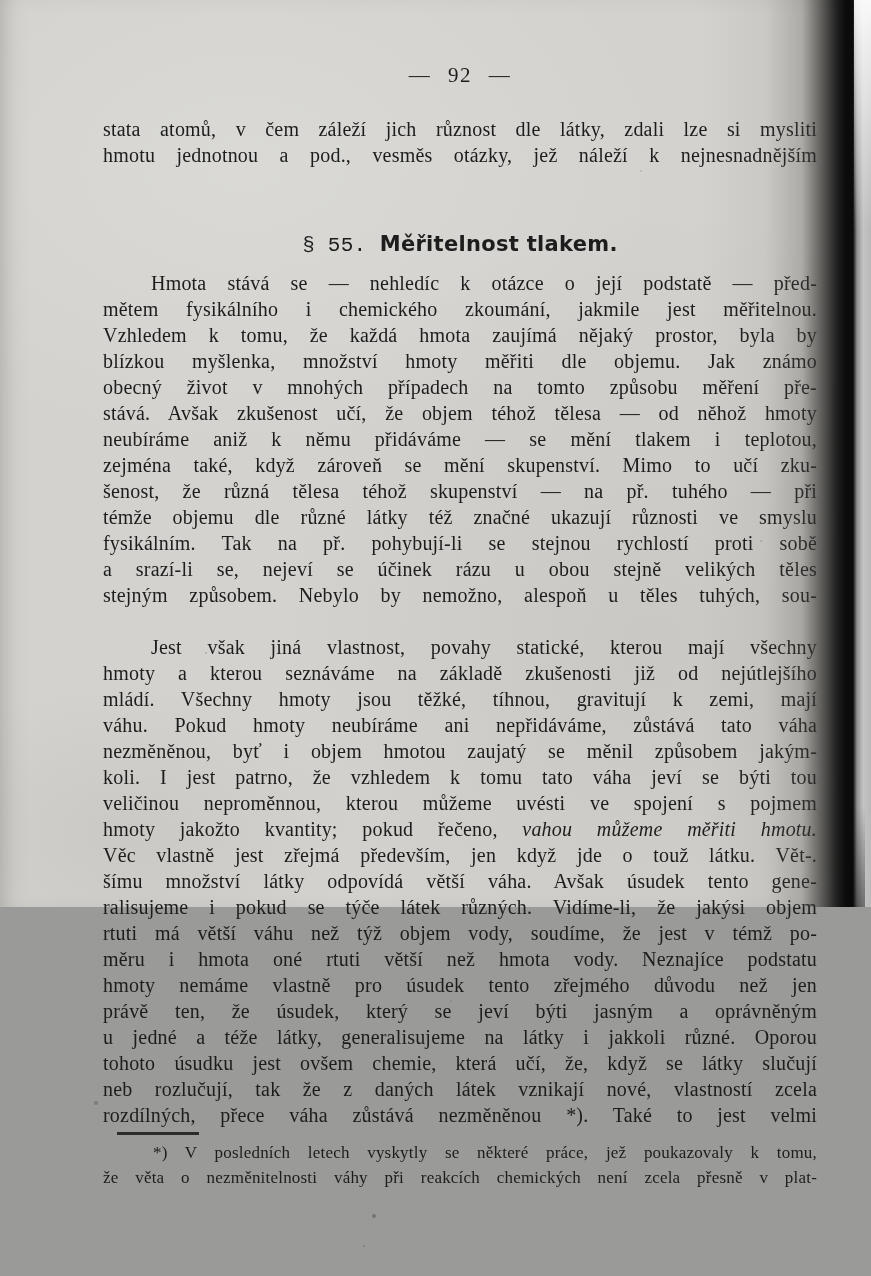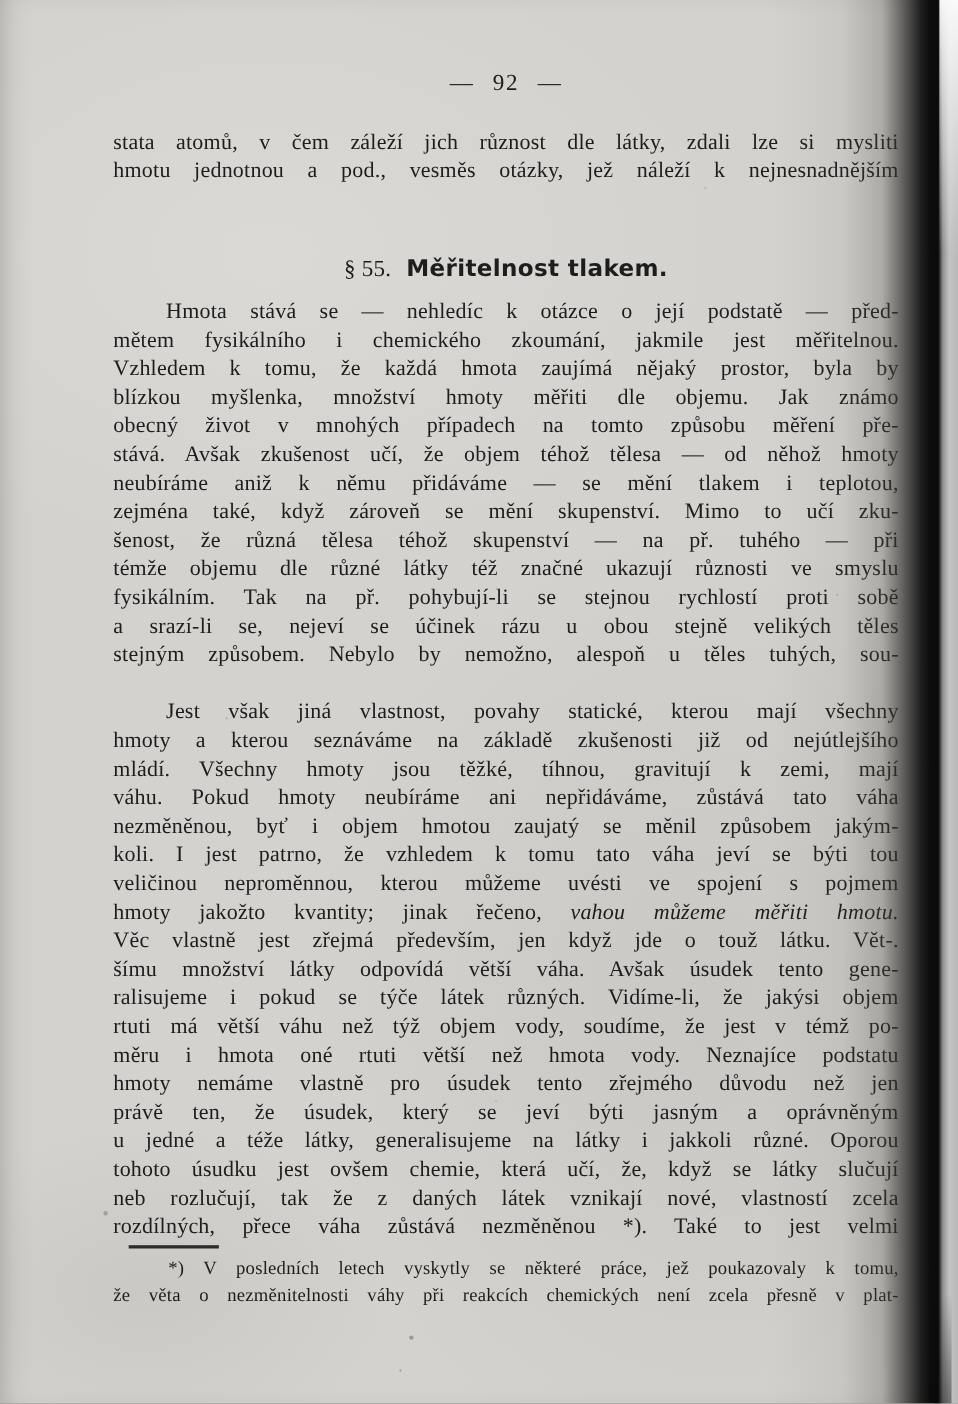--- a/index.html
+++ b/index.html
@@ -4,21 +4,21 @@
 <style>
   html,body{
     margin:0;padding:0;
     width:871px;height:1276px;
     overflow:hidden;
     background:#9a9a98;
     font-family:"Liberation Serif","DejaVu Serif",serif;
   }
   .scan{
     position:relative;
-    width:871px;height:1276px;
+    width:871px;height:907px;
     background:var(--paper,#d3d2ce);
     color:var(--ink,#1d1d1d);
   }
   
   .scan::before{
     content:"";
     position:absolute;inset:0;
     background-image:
       radial-gradient(ellipse 620px 420px at 28% 18%, rgba(255,255,255,0.16), transparent 70%),
       radial-gradient(ellipse 540px 640px at 75% 72%, rgba(110,108,102,0.10), transparent 70%),
@@ -45,21 +45,21 @@
   }
   .para{position:absolute;left:0;right:0;}
   .intro{top:116px;}
   .heading{
     position:absolute;top:230px;left:0;right:0;
     margin:0;text-align:center;
     font-size:21px;font-weight:normal;
     line-height:28px;
   }
   .heading .hprefix{
-    font-family:Liberation Serif, serif;
+    font-family:Liberation Mono, monospace;
     margin-right:8px;
   }
   .heading .htitle{
     font-family:"DejaVu Sans","Liberation Sans",sans-serif;
     font-weight:700;
     letter-spacing:0.3px;
   }
   .p2{top:270px;}
   .p3{top:634px;}
   .line{
@@ -156,21 +156,21 @@
           <div class="line">stejným způsobem. Nebylo by nemožno, alespoň u těles tuhých, sou-</div>
         </div>
       <div class="para p3">
           <div class="line indent">Jest však jiná vlastnost, povahy statické, kterou mají všechny</div>
           <div class="line">hmoty a kterou seznáváme na základě zkušenosti již od nejútlejšího</div>
           <div class="line">mládí. Všechny hmoty jsou těžké, tíhnou, gravitují k zemi, mají</div>
           <div class="line">váhu. Pokud hmoty neubíráme ani nepřidáváme, zůstává tato váha</div>
           <div class="line">nezměněnou, byť i objem hmotou zaujatý se měnil způsobem jakým-</div>
           <div class="line">koli. I jest patrno, že vzhledem k tomu tato váha jeví se býti tou</div>
           <div class="line">veličinou neproměnnou, kterou můžeme uvésti ve spojení s pojmem</div>
-          <div class="line"><span>hmoty jakožto kvantity; jinak řečeno, </span><span class="it">vahou můžeme měřiti hmotu.</span></div>
+          <div class="line"><span>hmoty jakožto kvantity; pokud řečeno, </span><span class="it">vahou můžeme měřiti hmotu.</span></div>
           <div class="line">Věc vlastně jest zřejmá především, jen když jde o touž látku. Vět-.</div>
           <div class="line">šímu množství látky odpovídá větší váha. Avšak úsudek tento gene-</div>
           <div class="line">ralisujeme i pokud se týče látek různých. Vidíme-li, že jakýsi objem</div>
           <div class="line">rtuti má větší váhu než týž objem vody, soudíme, že jest v témž po-</div>
           <div class="line">měru i hmota oné rtuti větší než hmota vody. Neznajíce podstatu</div>
           <div class="line">hmoty nemáme vlastně pro úsudek tento zřejmého důvodu než jen</div>
           <div class="line">právě ten, že úsudek, který se jeví býti jasným a oprávněným</div>
           <div class="line">u jedné a téže látky, generalisujeme na látky i jakkoli různé. Oporou</div>
           <div class="line">tohoto úsudku jest ovšem chemie, která učí, že, když se látky slučují</div>
           <div class="line">neb rozlučují, tak že z daných látek vznikají nové, vlastností zcela</div>

